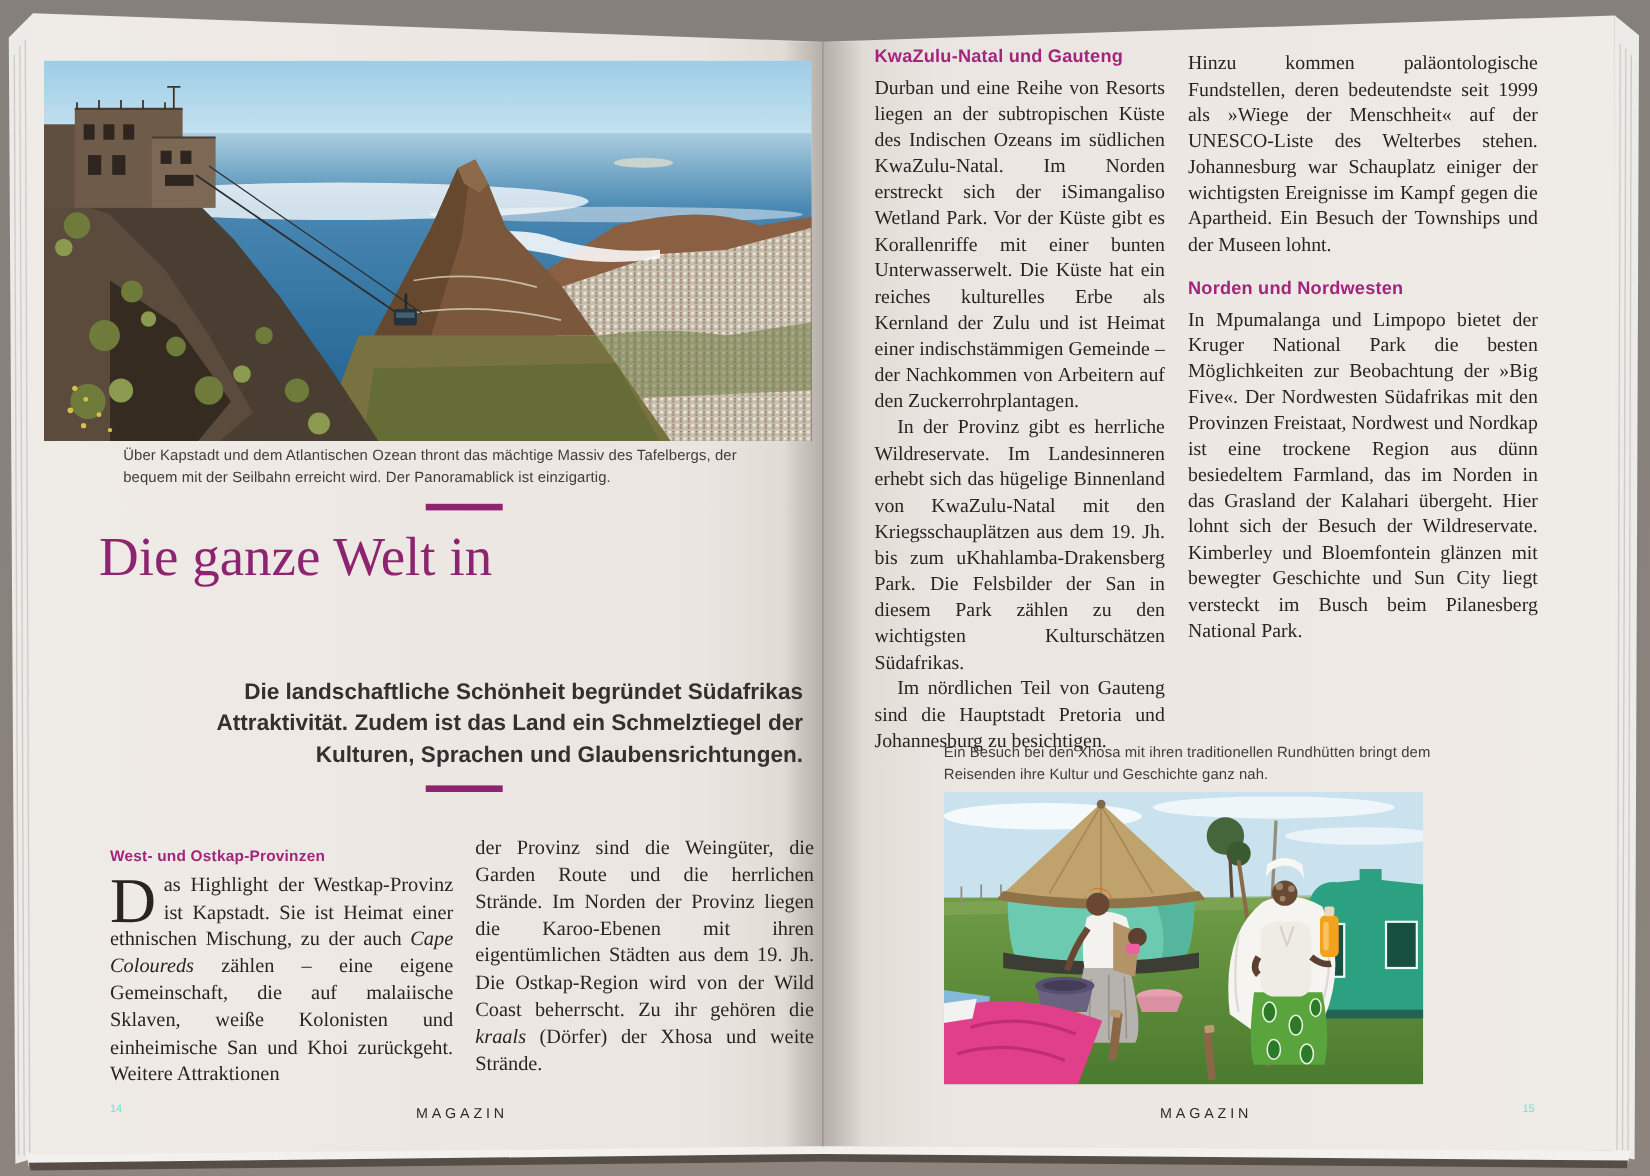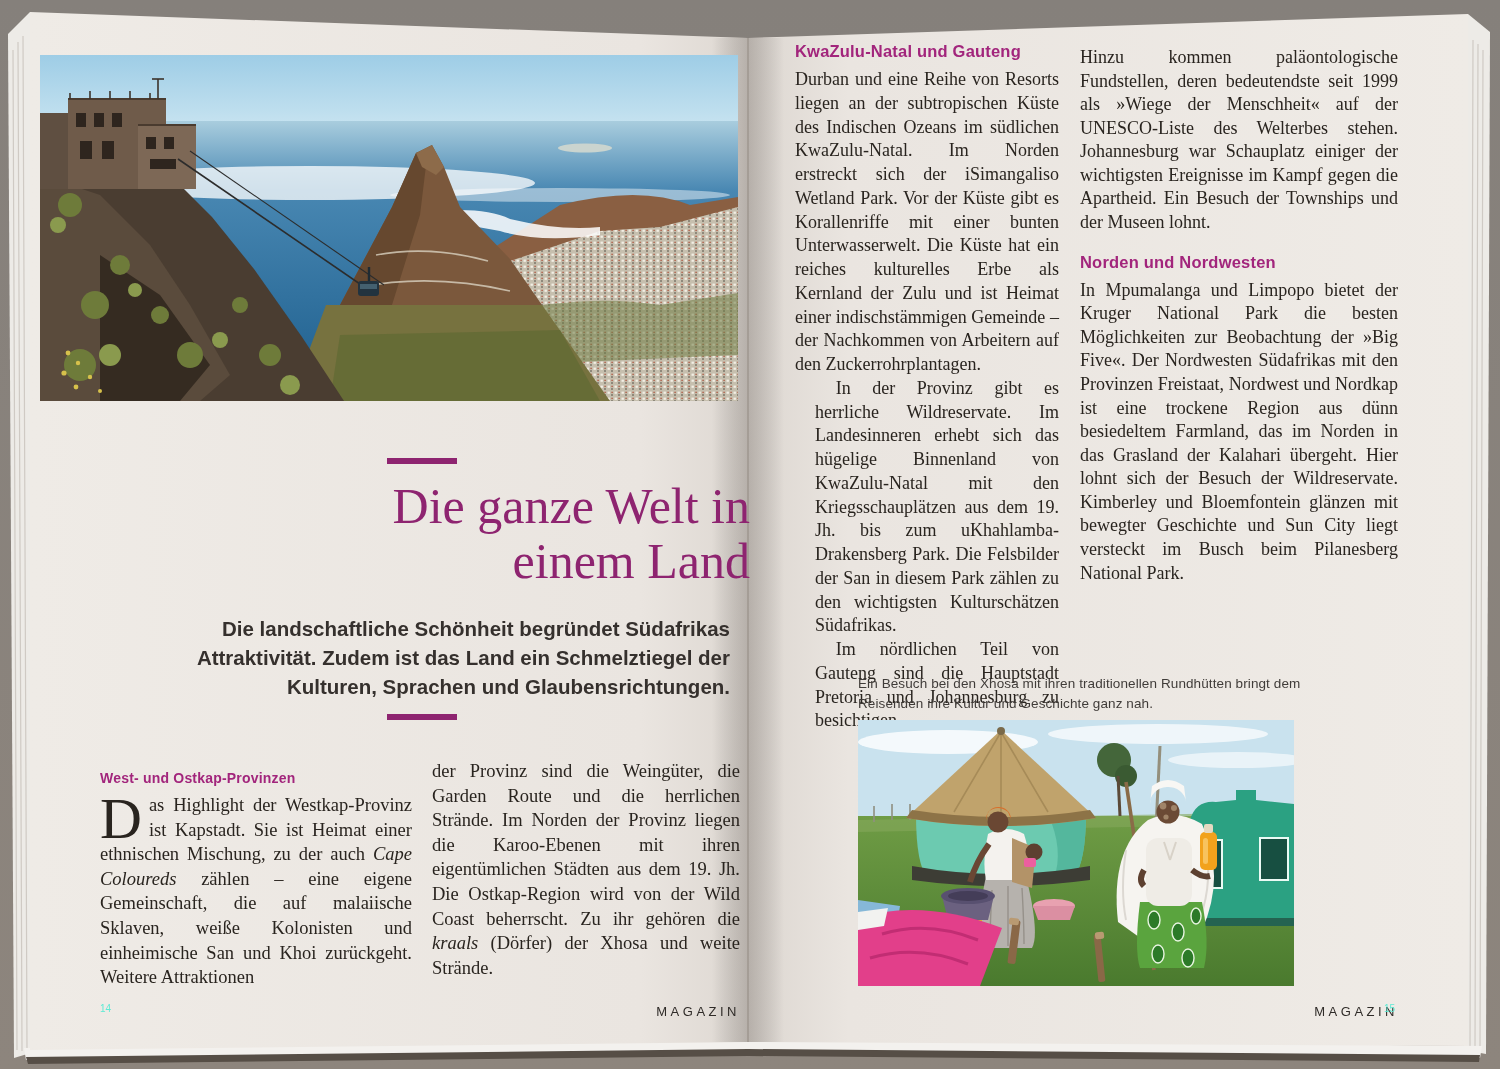--- a/index.html
+++ b/index.html
@@ -5,34 +5,34 @@
   html,body{margin:0;padding:0;background:#6f6a64;}
   #stage{position:relative;width:1500px;height:1069px;overflow:hidden;
          font-family:"Liberation Sans",sans-serif;}
   #bookbg{position:absolute;left:0;top:0;}
   .abs{position:absolute;}
   
   .photo-caption{font-family:"Liberation Sans",sans-serif;font-size:13.5px;line-height:1.5;
                  color:#403c39;letter-spacing:.1px;}
   .rule{background:#8e2470;height:6px;width:70px;}
   .headline{font-family:"Liberation Serif",serif;font-size:50px;line-height:1.1;
-            color:#8e2470;text-align:right;font-weight:400;}
+            color:#8e2470;text-align:left;font-weight:400;}
   .standfirst{font-family:"Liberation Sans",sans-serif;font-weight:bold;font-size:20.5px;
               line-height:1.42;color:#35302d;text-align:right;}
   .col-heading{font-family:"Liberation Sans",sans-serif;font-weight:bold;font-size:14px;
                color:#a2257c;letter-spacing:.2px;margin:0 0 7px 0;}
   .bodytext{font-family:"Liberation Serif",serif;font-size:18.5px;line-height:1.33;
             color:#29241f;text-align:justify;hyphens:auto;-webkit-hyphens:auto;}
   .bodytext p{margin:0;}
-  .bodytext p.indent{text-indent:1.15em;margin-left:20px;}
+  .bodytext p.indent{text-indent:1.15em;}
   .dropcap{float:left;font-family:"Liberation Serif",serif;font-size:58px;line-height:45px;
            padding:3px 7px 0 0;color:#29241f;}
   .ital{font-style:italic;}
   .footer-num{font-size:10px;color:#5eead4;}
-  .footer-section{font-size:13px;letter-spacing:3.5px;color:#2f2b28;text-align:right;}
+  .footer-section{font-size:13px;letter-spacing:3.5px;color:#2f2b28;text-align:center;}
   .photo{overflow:hidden;}
   .photo svg{display:block;}
 </style>
 </head>
 <body>
 
 <div id="stage">
 
   <svg id="bookbg" width="1500" height="1069" viewBox="0 0 1500 1069">
     <defs>
@@ -161,26 +161,26 @@
       </g>
 
       <line x1="138" y1="104" x2="336" y2="240" stroke="#2c2c2c" stroke-width="1.6"></line>
       <line x1="150" y1="96" x2="344" y2="230" stroke="#2c2c2c" stroke-width="1.1"></line>
       <line x1="329" y1="212" x2="329" y2="228" stroke="#1f2b33" stroke-width="2.4"></line>
       <rect x="318" y="226" width="21" height="15" rx="3" fill="#22333f"></rect>
       <rect x="320" y="229" width="17" height="5" fill="#44606f"></rect>
     </svg>
   </div>
 
+  <div class="abs photo-caption" style="left:112px;top:404px;width:575px">Über Kapstadt und dem Atlantischen Ozean thront das mächtige Massiv des Tafelbergs, der bequem mit der Seilbahn erreicht wird. Der Panoramablick ist einzigartig.</div>
 
   <div class="abs rule" style="left:387px;top:458px"></div>
 
   <div class="abs headline" style="left:90px;top:479px;width:660px">
     <div>Die ganze Welt in</div>
-    <div>einem Land</div>
   </div>
 
   <div class="abs standfirst" style="left:110px;top:614px;width:620px">Die landschaftliche Schönheit begründet Südafrikas Attraktivität. Zudem ist das Land ein Schmelztiegel der Kulturen, Sprachen und Glaubensrichtungen.</div>
 
   <div class="abs rule" style="left:387px;top:714px"></div>
 
   <div class="abs" style="left:100px;top:770px;width:312px">
     <h3 class="col-heading">West- und Ostkap-Provinzen</h3>
     <div class="bodytext">
       <p><span class="dropcap">D</span><span>as Highlight der Westkap-Provinz ist Kapstadt. Sie ist Heimat einer ethnischen Mischung, zu der auch </span><span class="ital">Cape Coloureds</span><span> zählen – eine eigene Gemeinschaft, die auf malaiische Sklaven, weiße Kolonisten und einheimische San und Khoi zurückgeht. Weitere Attraktionen</span></p>

